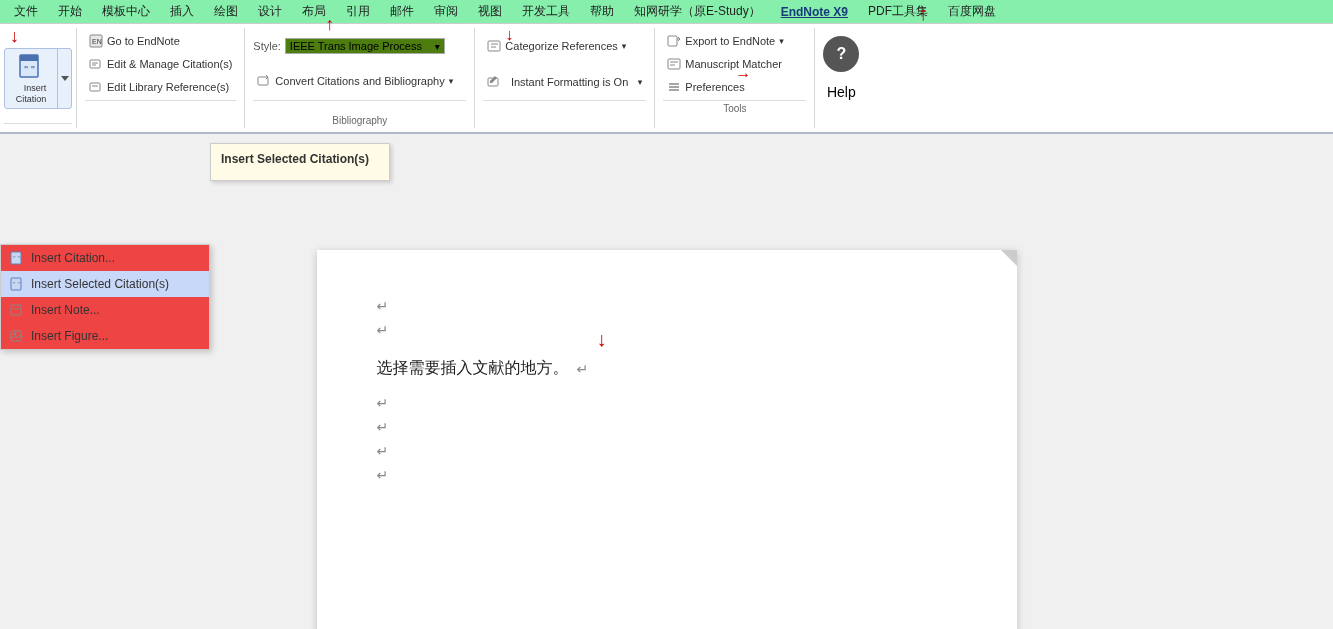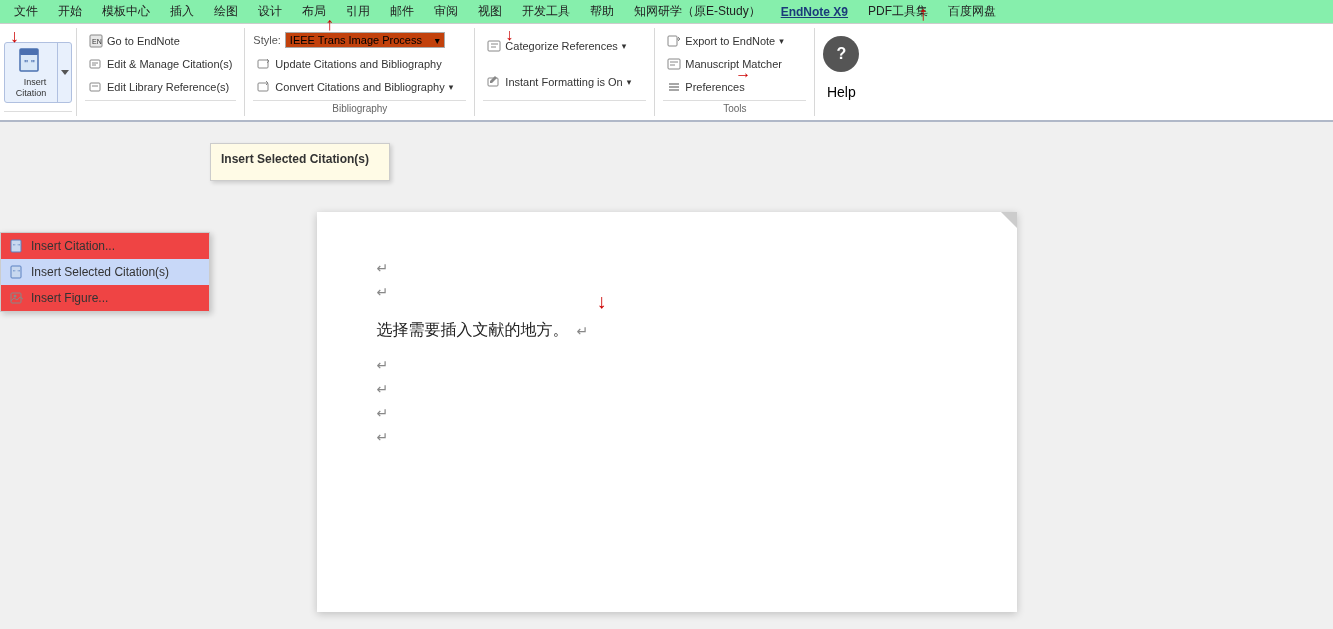--- a/index.html
+++ b/index.html
@@ -81,21 +81,21 @@
     
     .style-row {
       display: flex;
       align-items: center;
       gap: 4px;
       margin-bottom: 2px;
     }
     .style-label { font-size: 11px; color: #555; }
     .style-dropdown {
       border: 1px solid #aaa;
-      background: #c2410c;
+      background: #4d7c0f;
       padding: 1px 4px;
       font-size: 11px;
       width: 160px;
       display: flex;
       align-items: center;
       justify-content: space-between;
       cursor: pointer;
     }
 
     
@@ -323,50 +323,43 @@
           <div class="style-row">
             <span class="style-label">Style:</span>
             <div class="style-dropdown">
               <span style="font-size:11px;">IEEE Trans Image Process</span>
               <span style="font-size:10px;">▾</span>
             </div>
           </div>
           <div class="ribbon-btn-small">
             <svg width="14" height="14" viewBox="0 0 14 14">
               <rect x="1" y="3" width="10" height="8" rx="1" fill="none" stroke="#888" stroke-width="1"></rect>
-              <path d="M10 2 L12 4 L10 6" fill="none" stroke="#888" stroke-width="1"></path>
-            </svg>
-            <span>Update Citations and Bibliography</span>
-          </div>
-          <div class="ribbon-btn-small">
-            <svg width="14" height="14" viewBox="0 0 14 14">
-              <rect x="1" y="3" width="10" height="8" rx="1" fill="none" stroke="#888" stroke-width="1"></rect>
               <path d="M9 1 L11 3 L9 5" fill="none" stroke="#888" stroke-width="1"></path>
             </svg>
             <span>Convert Citations and Bibliography</span>
             <span style="font-size:9px;">▾</span>
           </div>
         </div>
-        <div class="ribbon-group-label" style="font-size:10px; color:#666; width:100%; text-align:center; border-top:1px solid #ddd; padding-top:2px; margin-top:2px;">Bibliography</div>
+        <div class="ribbon-group-label" style="font-size:10px; color:#666; width:100%; text-align:center; border-top:1px solid #ddd; padding-top:14px; margin-top:2px;">Bibliography</div>
       </div>
 
       <div class="ribbon-group" style="width:180px; position:relative;">
 
         <div style="position:absolute; top:-2px; left:30px; color:#cc0000; font-size:16px;">↓</div>
         <div class="ribbon-column" style="width:100%;">
           <div class="ribbon-btn-small">
             <svg width="14" height="14" viewBox="0 0 14 14">
               <rect x="1" y="2" width="12" height="10" rx="1" fill="none" stroke="#888" stroke-width="1"></rect>
               <line x1="4" y1="5" x2="11" y2="5" stroke="#888" stroke-width="1"></line>
               <line x1="4" y1="8" x2="9" y2="8" stroke="#888" stroke-width="1"></line>
             </svg>
             <span>Categorize References</span>
             <span style="font-size:9px;">▾</span>
           </div>
-          <div class="ribbon-btn-small" style="margin-top:4px;">
+          <div class="ribbon-btn-small" style="margin-top:4px;justify-content:space-between;">
             <svg width="14" height="14" viewBox="0 0 14 14">
               <rect x="1" y="3" width="10" height="8" rx="1" fill="none" stroke="#888" stroke-width="1"></rect>
               <path d="M8 1 L10 3 L5 8 L3 8 L3 6 Z" fill="#888"></path>
             </svg>
             <span>Instant Formatting is On</span>
             <span style="font-size:9px;">▾</span>
           </div>
         </div>
         <div class="ribbon-group-label"></div>
       </div>
@@ -421,20 +414,27 @@
         <text x="4" y="11" font-size="7" fill="#5a80c0">"  "</text>
       </svg>
       <span>Insert Citation...</span>
     </div>
     <div class="dropdown-item highlighted">
       <svg width="16" height="16" viewBox="0 0 16 16">
         <rect x="2" y="2" width="10" height="12" rx="1" fill="#c8d8f0" stroke="#5a80c0" stroke-width="1"></rect>
         <text x="4" y="11" font-size="7" fill="#5a80c0">"  "</text>
       </svg>
       <span>Insert Selected Citation(s)</span>
+    </div>
+    <div class="dropdown-item">
+      <svg width="16" height="16" viewBox="0 0 16 16">
+        <rect x="2" y="3" width="10" height="10" rx="1" fill="none" stroke="#888" stroke-width="1"></rect>
+        <line x1="4" y1="7" x2="10" y2="7" stroke="#888" stroke-width="1"></line>
+      </svg>
+      <span>Insert Note...</span>
     </div>
     <div class="dropdown-item">
       <svg width="16" height="16" viewBox="0 0 16 16">
         <rect x="2" y="3" width="10" height="10" rx="1" fill="none" stroke="#888" stroke-width="1"></rect>
         <circle cx="6" cy="6" r="1.5" fill="#888"></circle>
         <path d="M2 11 L5 8 L8 10 L11 7 L14 9" fill="none" stroke="#888" stroke-width="1"></path>
       </svg>
       <span>Insert Figure...</span>
     </div>
   </div>

